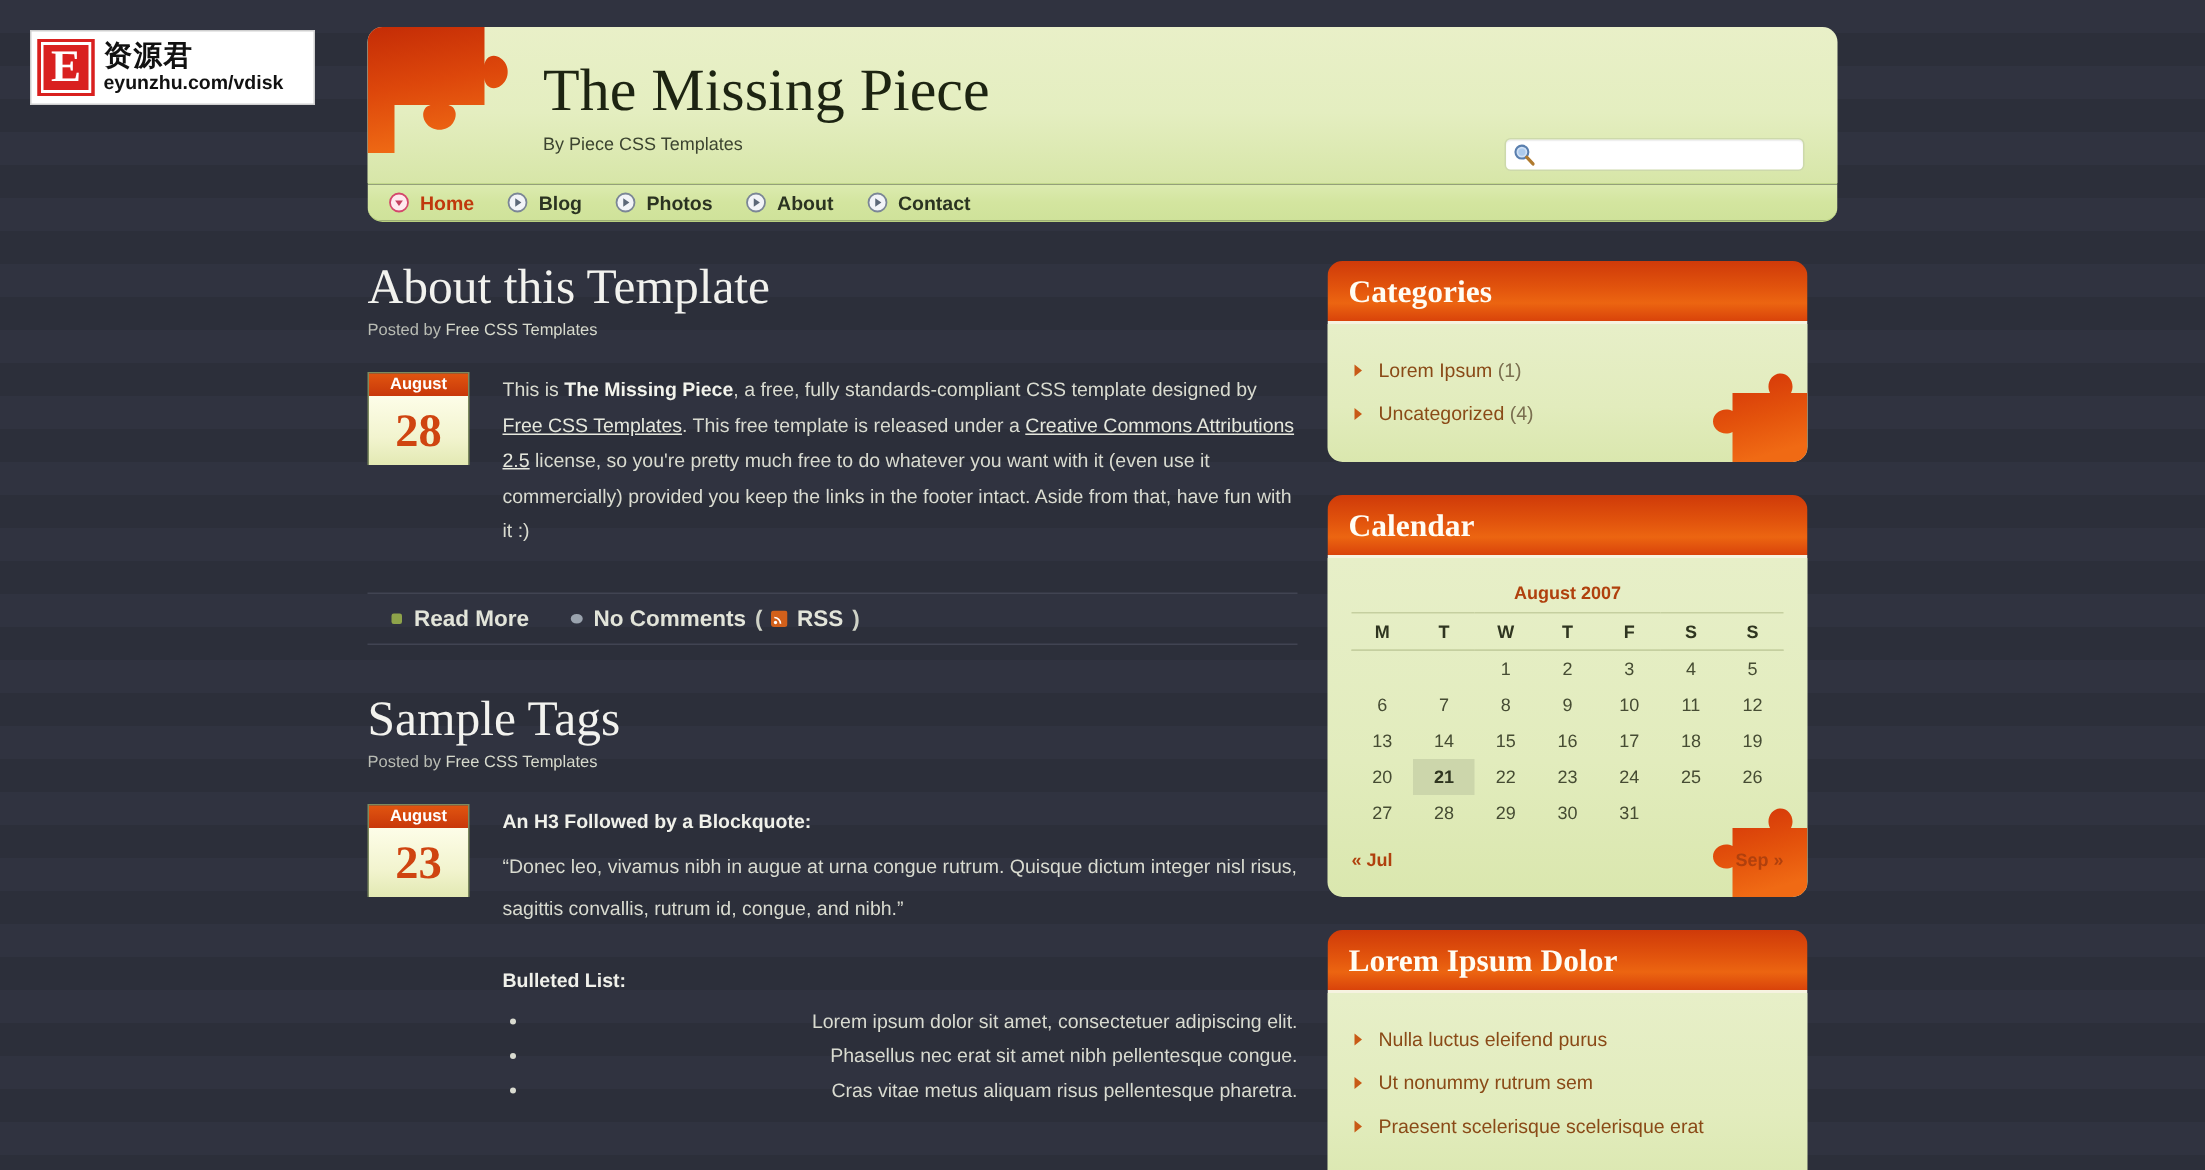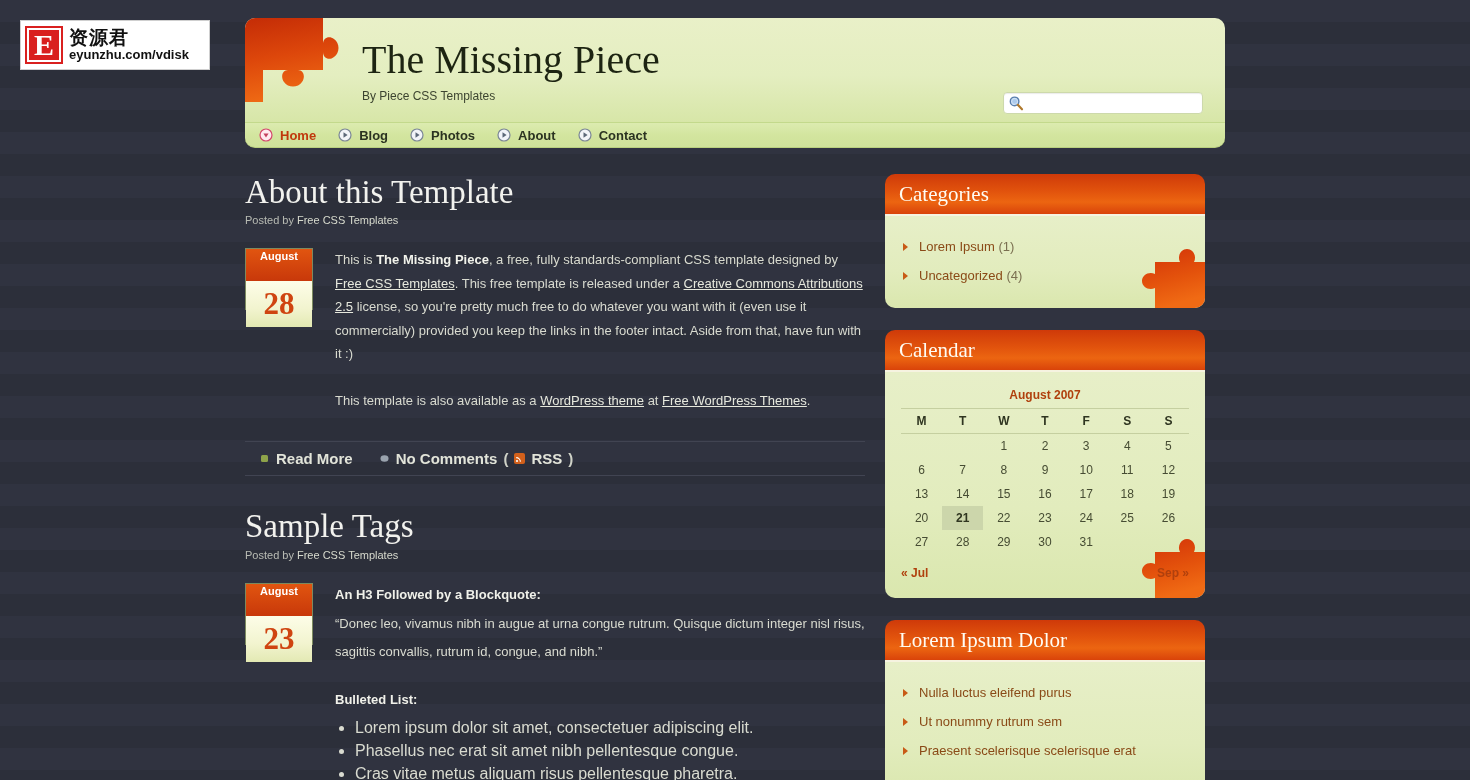--- a/index.html
+++ b/index.html
@@ -144,21 +144,21 @@
     width: 68px; flex: 0 0 auto;
     border: 1px solid #7c8a5f;
     margin-right: 22px;
     text-align: center;
     height: 62px;
   }
   .date-month {
     background: linear-gradient(to bottom, #e15510 0%, #c8380a 100%);
     color: #ffffff;
     font-size: 11px; font-weight: bold;
-    line-height: 15px; height: 32px;
+    line-height: 15px; height: 15px;
   }
   .date-day {
     background: linear-gradient(to bottom, #fdfde8 0%, #f2f4cf 60%, #e3e9b3 100%);
     color: #cf4410;
     font-family: "Liberation Serif", serif;
     font-size: 31px; font-weight: bold;
     line-height: 45px; height: 46px;
   }
   .post-text { flex: 1 1 auto; font-size: 13px; line-height: 23.5px; color: #d9dbd0; }
   .post-text p { margin: 0 0 23px 0; }
@@ -178,35 +178,35 @@
   .meta-ico { width: 11px; height: 11px; flex: 0 0 auto; }
   .meta-sep { width: 14px; }
 
   .h3sub { font-size: 13px; font-weight: bold; color: #f0f1ea; margin: 0 0 4px 0; }
   blockquote {
     margin: 0 0 22px 0; padding: 0;
     font-size: 13px; line-height: 28px; color: #d9dbd0;
   }
   .bul-title { font-size: 13px; font-weight: bold; color: #f0f1ea; margin: 0 0 4px 0; }
   ul.bul { margin: 0; padding-left: 20px; }
-  ul.bul li { font-size: 16px; line-height: 23px; color: #d9dbd0; }
+  ul.bul li { font-size: 13px; line-height: 23px; color: #d9dbd0; text-align: right; }
 
   
   .box { margin-bottom: 22px; position: relative; }
   .box-head {
     height: 42px;
     background: linear-gradient(to bottom, #cf3a09 0%, #e2540d 45%, #ec6511 70%, #d9430a 100%);
     border-radius: 10px 10px 0 0;
     border-bottom: 2px solid #f6f3e0;
     display: flex; align-items: center;
     padding-left: 14px;
   }
   .box-head h2 {
     margin: 0; font-family: "Liberation Serif", serif;
-    font-weight: normal; font-size: 21px; color: #fffdf4;
+    font-weight: bold; font-size: 21px; color: #fffdf4;
   }
   .box-body {
     background: linear-gradient(to bottom, #e7efc8 0%, #e2ecbd 60%, #dae7ae 100%);
     border-radius: 0 0 10px 10px;
     padding: 16px 16px 18px 16px;
     position: relative; overflow: hidden;
   }
   .box-puzzle {
     position: absolute; right: 0px; bottom: 0px;
     width: 72px; height: 62px;
@@ -340,21 +340,20 @@
           <div class="post-byline">
             <span>Posted by </span><a>Free CSS Templates</a>
           </div>
           <div class="post-body">
             <div class="date-badge">
               <div class="date-month">August</div>
               <div class="date-day">28</div>
             </div>
             <div class="post-text">
               <p><span>This is </span><strong>The Missing Piece</strong><span>, a free, fully standards-compliant CSS template designed by </span><a>Free CSS Templates</a><span>. This free template is released under a </span><a>Creative Commons Attributions 2.5</a><span> license, so you're pretty much free to do whatever you want with it (even use it commercially) provided you keep the links in the footer intact. Aside from that, have fun with it :)</span></p>
-              <p><span>This template is also available as a </span><a>WordPress theme</a><span> at </span><a>Free WordPress Themes</a><span>.</span></p>
             </div>
           </div>
           <div class="post-meta">
             <svg class="meta-ico" viewBox="0 0 11 11">
                 <rect x="2" y="2" width="7" height="7" rx="1.5" fill="#8ea34a"></rect>
               </svg>
             <a>Read More</a>
             <span class="meta-sep"></span>
             <svg class="meta-ico" viewBox="0 0 11 11">
                 <ellipse cx="5.5" cy="5.5" rx="4" ry="3.2" fill="#9aa3ae"></ellipse>

